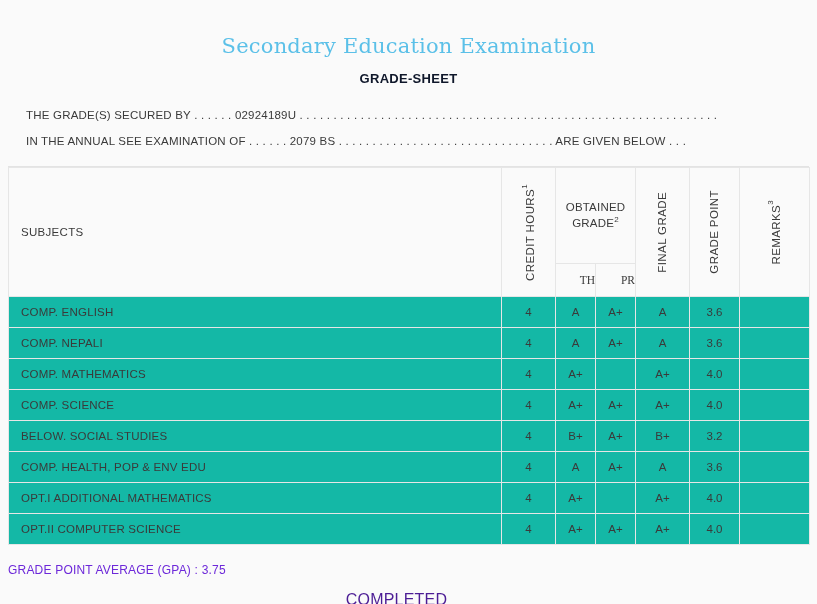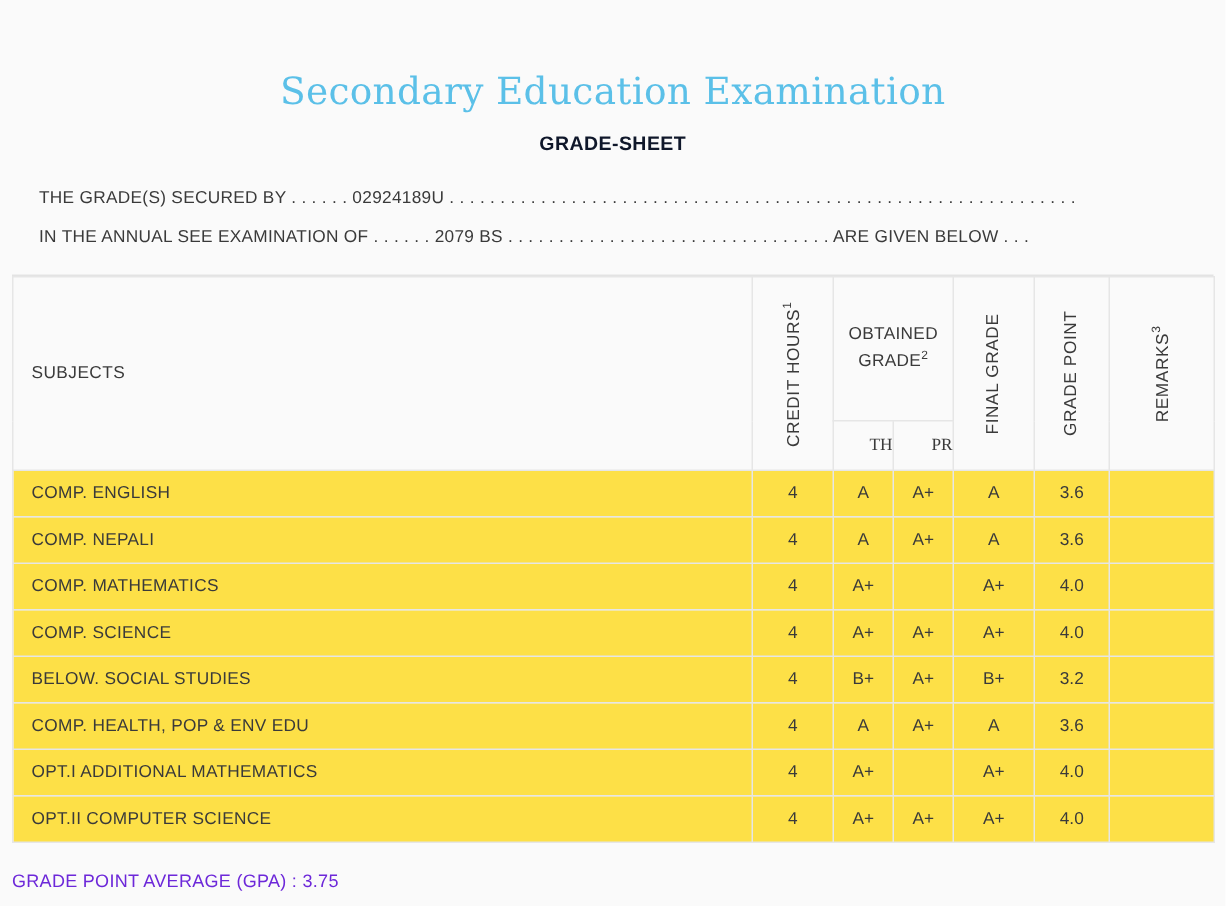--- a/index.html
+++ b/index.html
@@ -19,24 +19,24 @@
     box-sizing: border-box;
     overflow: hidden;
   }
   .sheet {
     padding: 0 8px;
   }
   .title {
     text-align: center;
     color: #5bc0e8;
     font-family: "DejaVu Serif", serif;
-    font-size: 25px;
+    font-size: 21px;
     font-weight: normal;
     letter-spacing: 0.2px;
-    padding-top: 46px;
+    padding-top: 34px;
     margin: 0;
   }
   .subtitle {
     text-align: center;
     font-size: 13px;
     font-weight: bold;
     color: #0f172a;
     margin-top: 13px;
     letter-spacing: 0.3px;
   }
@@ -101,21 +101,21 @@
   }
   .sub-head {
     text-align: right;
     font-size: 11px;
     padding: 6px 0 !important;
     font-family: Liberation Serif, serif;
   }
   table.grades tbody td {
     padding: 9px 4px;
     text-align: center;
-    background: #fde047;
+    background: #14b8a6;
   }
   table.grades tbody td.subject {
     text-align: left;
     padding-left: 12px;
     letter-spacing: 0.2px;
   }
   .gpa-line {
     text-align: left;
     font-size: 12px;
     color: #6d28d9;

